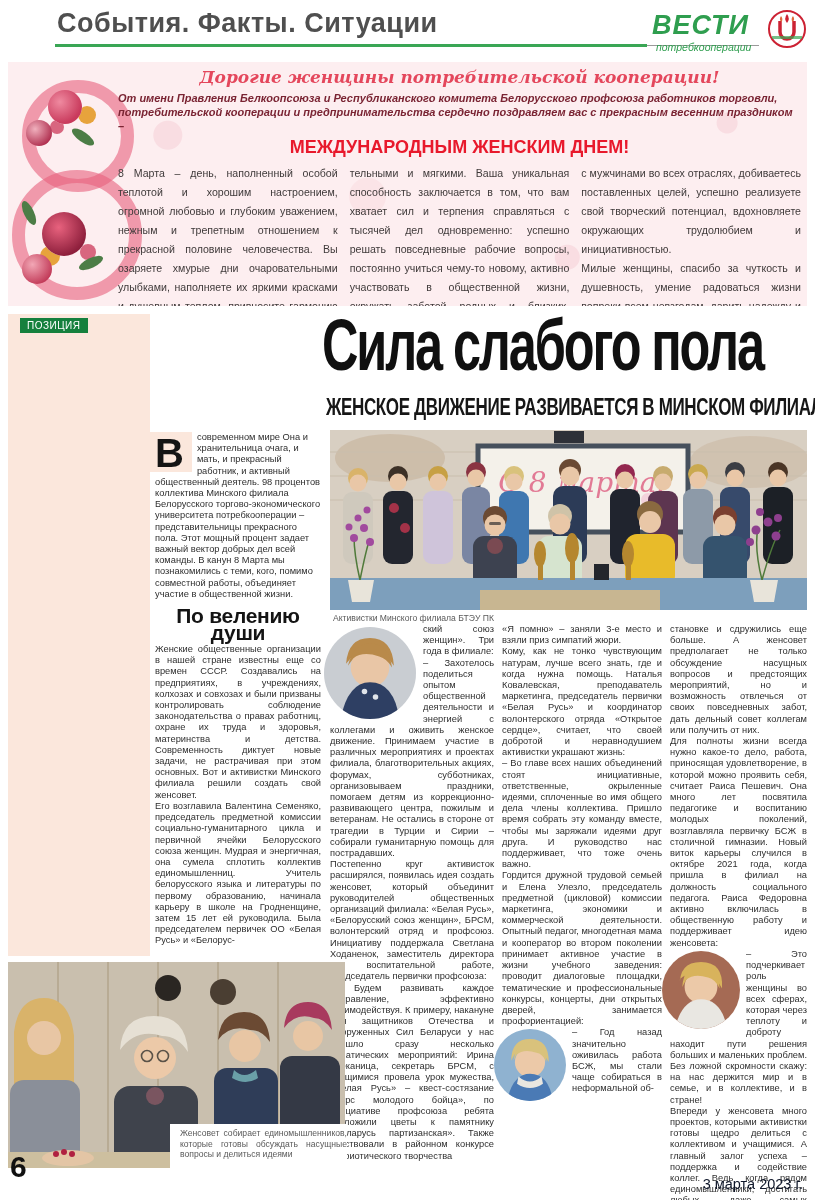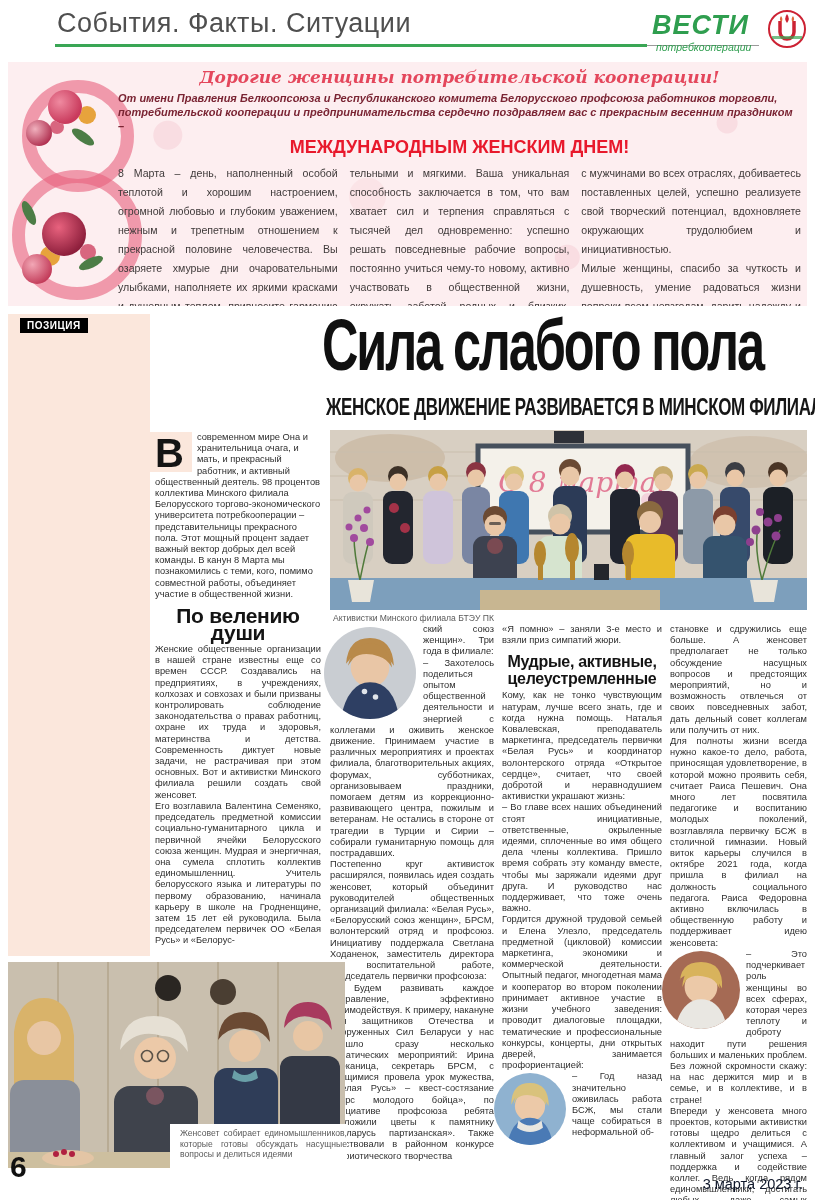--- a/index.html
+++ b/index.html
@@ -1,20 +1,20 @@
 <!DOCTYPE html>
 <html lang="ru"><head>
 <meta charset="utf-8">
 <style>
   html,body{margin:0;padding:0;background:#fff;}
   body{width:815px;height:1200px;position:relative;overflow:hidden;
        font-family:"Liberation Sans",sans-serif;color:#2e2e2e;}
   .abs{position:absolute;}
   
-  .section-header{left:57px;top:8px;font-size:27px;color:#4f4f4f;letter-spacing:.5px;font-weight:normal;}
+  .section-header{left:57px;top:8px;font-size:27px;color:#4f4f4f;letter-spacing:.5px;font-weight:bold;}
   .rule-green{left:55px;top:44px;width:592px;height:3px;background:#3aa655;}
   .rule-gray{left:647px;top:45px;width:112px;height:1px;background:#9a9a9a;}
   .logo-title{left:652px;top:10px;font-size:27px;font-weight:bold;font-style:italic;color:#2f9e4f;letter-spacing:1px;}
   .logo-sub{left:656px;top:41px;font-size:10.5px;color:#2f9e4f;font-style:italic;}
   
   .greeting{left:8px;top:62px;width:799px;height:244px;background:
     radial-gradient(circle at 20% 30%, #f9dde2 0 14px, transparent 15px),
     radial-gradient(circle at 70% 80%, #f9dde2 0 12px, transparent 13px),
     radial-gradient(circle at 45% 55%, #fbe4e7 0 18px, transparent 19px),
     radial-gradient(circle at 90% 25%, #f9dde2 0 10px, transparent 11px),
@@ -27,21 +27,21 @@
   .g-high{font-size:18px;font-weight:bold;color:#e8192c;text-align:center;margin-top:4px;}
   .g-cols{display:flex;gap:12px;margin-top:6px;}
   .g-col{flex:1;font-size:10.6px;line-height:19px;color:#3f3a3a;}
   .prose{white-space:pre-line;text-align:justify;}
   
   .ring{position:absolute;border-radius:50%;border:13px solid rgba(232,96,125,.6);}
   .rose{position:absolute;border-radius:50%;}
   .leaf{position:absolute;width:26px;height:10px;background:#4c7d46;border-radius:50%;}
   
   .pink-band{left:8px;top:314px;width:142px;height:642px;background:#fbe7dc;}
-  .kicker{left:20px;top:318px;background:#000000;color:#fff;font-size:10px;font-weight:bold;
+  .kicker{left:20px;top:318px;background:#15803d;color:#fff;font-size:10px;font-weight:normal;
           padding:2px 7px;letter-spacing:.5px;}
   .headline{left:322px;top:304px;width:760px;font-size:72px;font-weight:bold;color:#101010;
             letter-spacing:-3px;transform:scaleX(.70);transform-origin:0 0;white-space:nowrap;}
   .subtitle{left:326px;top:394px;width:660px;font-size:23px;font-weight:bold;color:#161616;
             letter-spacing:-.5px;transform:scaleX(.74);transform-origin:0 0;white-space:nowrap;}
   .photo-main{left:330px;top:430px;width:477px;height:180px;}
   .cap{font-size:8.6px;color:#5a5a5a;line-height:10.5px;}
   .cap-main{left:333px;top:613px;width:300px;}
   .col{font-size:9.3px;line-height:11.2px;}
   .col1{left:155px;top:432px;width:166px;}
@@ -270,22 +270,20 @@
     </svg>
   </div>
   <div class="prose">ский союз женщин». Три года в филиале:
 – Захотелось поделиться опытом общественной деятельности и энергией с коллегами и оживить женское движение. Принимаем участие в различных мероприятиях и проектах филиала, благотворительных акциях, форумах, субботниках, организовываем праздники, помогаем детям из коррекционно-развивающего центра, пожилым и ветеранам. Не остались в стороне от трагедии в Турции и Сирии – собирали гуманитарную помощь для пострадавших.
 Постепенно круг активисток расширялся, появилась идея создать женсовет, который объединит руководителей общественных организаций филиала: «Белая Русь», «Белорусский союз женщин», БРСМ, волонтерский отряд и профсоюз. Инициативу поддержала Светлана Ходаненок, заместитель директора по воспитательной работе, председатель первички профсоюза:
 – Будем развивать каждое направление, эффективно взаимодействуя. К примеру, накануне Дня защитников Отечества и Вооруженных Сил Беларуси у нас прошло сразу несколько тематических мероприятий: Ирина Карканица, секретарь БРСМ, с учащимися провела урок мужества, «Белая Русь» – квест-состязание «Курс молодого бойца», по инициативе профсоюза ребята возложили цветы к памятнику «Беларусь партизанская». Также участвовали в районном конкурсе патриотического творчества</div>
 </div>
 
 <div class="abs col col3">
   <div class="prose">«Я помню» – заняли 3-е место и взяли приз симпатий жюри.</div>
-  <h3>Мудрые, активные,
-целеустремленные</h3>
   <div class="prose">Кому, как не тонко чувствующим натурам, лучше всего знать, где и когда нужна помощь. Наталья Ковалевская, преподаватель маркетинга, председатель первички «Белая Русь» и координатор волонтерского отряда «Открытое сердце», считает, что своей добротой и неравнодушием активистки украшают жизнь:
 – Во главе всех наших объединений стоят инициативные, ответственные, окрыленные идеями, сплоченные во имя общего дела члены коллектива. Пришло время собрать эту команду вместе, чтобы мы заряжали идеями друг друга. И руководство нас поддерживает, что тоже очень важно.
 Гордится дружной трудовой семьей и Елена Улезло, председатель предметной (цикловой) комиссии маркетинга, экономики и коммерческой деятельности. Опытный педагог, многодетная мама и кооператор во втором поколении принимает активное участие в жизни учебного заведения: проводит диалоговые площадки, тематические и профессиональные конкурсы, концерты, дни открытых дверей, занимается профориентацией:</div>
   <div>
     <div class="avatar av-c3">
       <svg viewBox="0 0 100 100" width="72" height="72">
         <rect width="100" height="100" fill="#8fb2d0"></rect>
         <path d="M24 44 q0-30 26-30 q26 0 26 32 q-8-14-18-14 q-20-8-30 4 z" fill="#d9c27c"></path>
         <circle cx="50" cy="46" r="21" fill="#ecc9a8"></circle>
         <path d="M27 44 q4-26 23-26 q21 0 23 28 q-6-12-14-13 q-18-6-28 3 z" fill="#d9c27c"></path>

